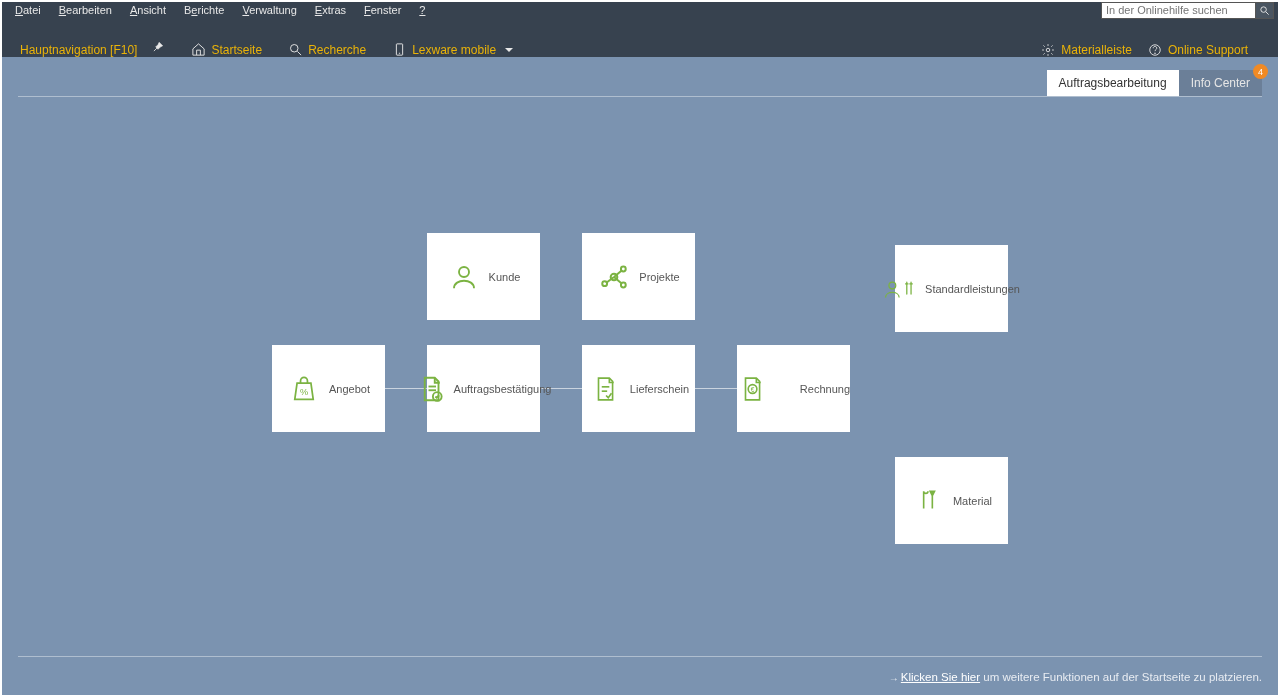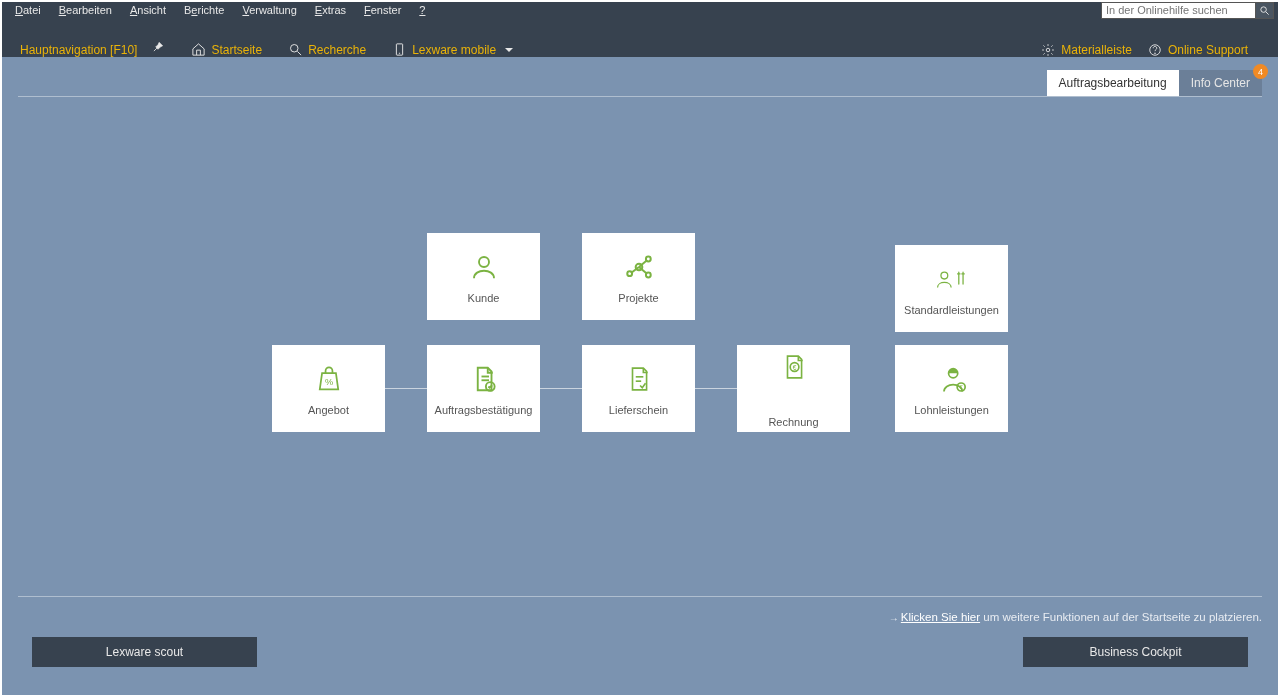--- a/index.html
+++ b/index.html
@@ -113,21 +113,20 @@
   .tile-area {
     flex: 1;
     position: relative;
   }
   .tile {
     position: absolute;
     width: 113px;
     height: 87px;
     background: #fff;
     display: flex;
-    flex-direction: column;
     align-items: center;
     justify-content: center;
     gap: 8px;
     cursor: pointer;
   }
   .tile .icon { width: 34px; height: 34px; display:flex; align-items:center; justify-content:center; }
   .tile .icon svg { stroke: #7bb342; fill: none; stroke-width: 1.5; }
   .tile .label { font-size: 11px; color: #555; }
 
   .connector {
@@ -339,40 +338,33 @@
         <svg width="26" height="30" viewBox="0 0 24 26">
             <path d="M6 3h10l3 3v17H6z"></path>
             <path d="M16 3v4h4"></path>
             <circle cx="12.5" cy="13" r="4"></circle>
             <text x="12.5" y="15.5" font-size="6" text-anchor="middle" fill="#7bb342" stroke="none">€</text>
           </svg>
       </div>
       <div class="label">Rechnung</div>
     </div>
 
-    <div class="tile" style="left:895px; top:248px;">
-      <div class="icon">
-        <svg width="32" height="30" viewBox="0 0 28 26">
-            <path d="M11 8a4 4 0 018 0H11z" fill="#7bb342" stroke="none"></path>
-            <circle cx="15" cy="8" r="4" fill="none"></circle>
-            <path d="M7 24c0-4 4-6 8-6s8 2 8 6"></path>
-            <circle cx="22" cy="20" r="3.5"></circle>
-            <text x="22" y="22" font-size="5" text-anchor="middle" fill="#7bb342" stroke="none">€</text>
-          </svg>
-      </div>
-      <div class="label">Lohnleistungen</div>
-    </div>
-
+
+    <div class="tile" style="left:895px; top:360px;">
+      <div class="icon">
+        <svg width="26" height="30" viewBox="0 0 24 26">
+            <path d="M8 4v16M8 4a2 2 0 104 0"></path>
+            <path d="M16 4v16M14 4h4l-2 4z"></path>
+          </svg>
+      </div>
+      <div class="label">Material</div>
+    </div>
 
   </div>
 
   <div class="hint-row">
     <span class="arrow">→</span><a>Klicken Sie hier</a><span> um weitere Funktionen auf der Startseite zu platzieren.</span>
   </div>
 
-  <div class="bottom-buttons">
-    <div class="big-btn">Lexware scout</div>
-    <div class="big-btn">Business Cockpit</div>
-  </div>
 
 </div>
 
 <div class="frame"></div>
 
 </body></html>

